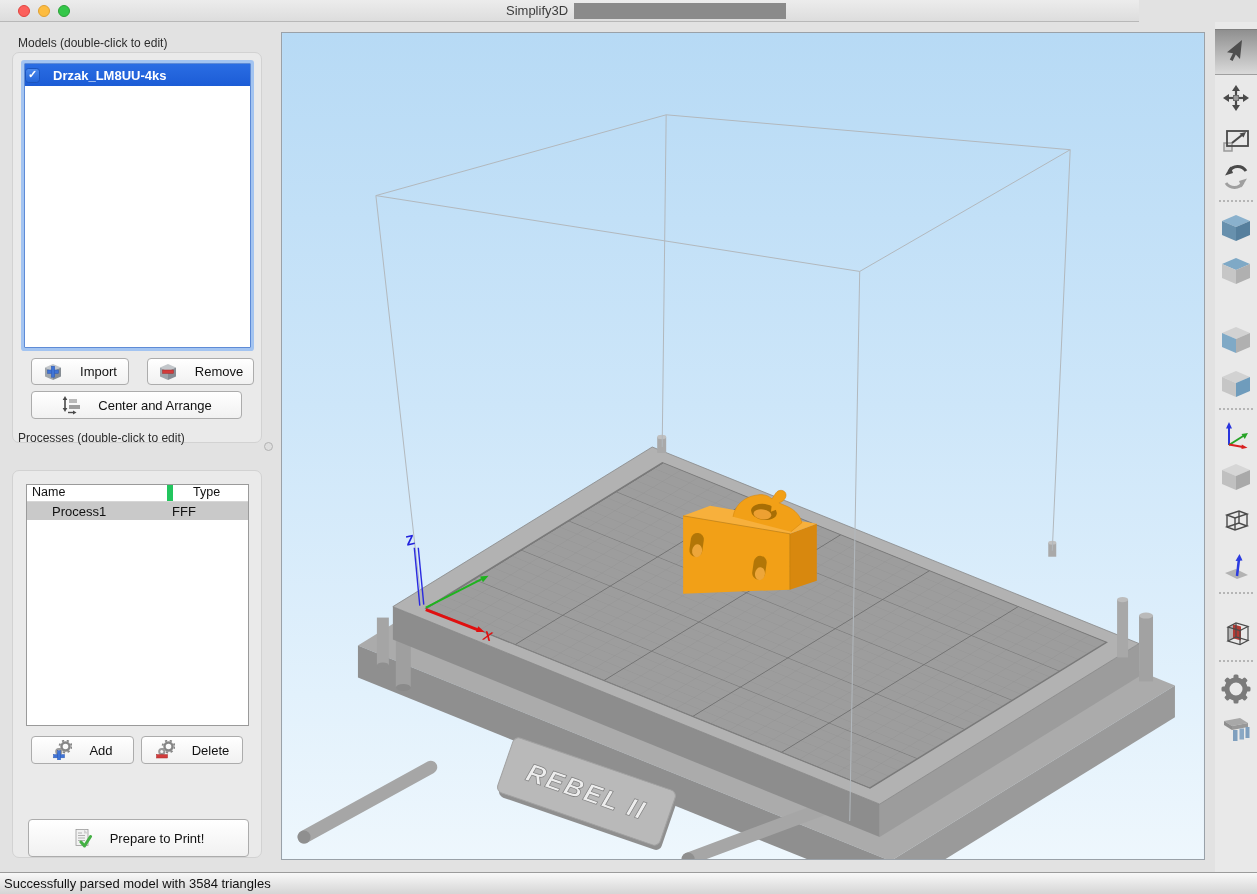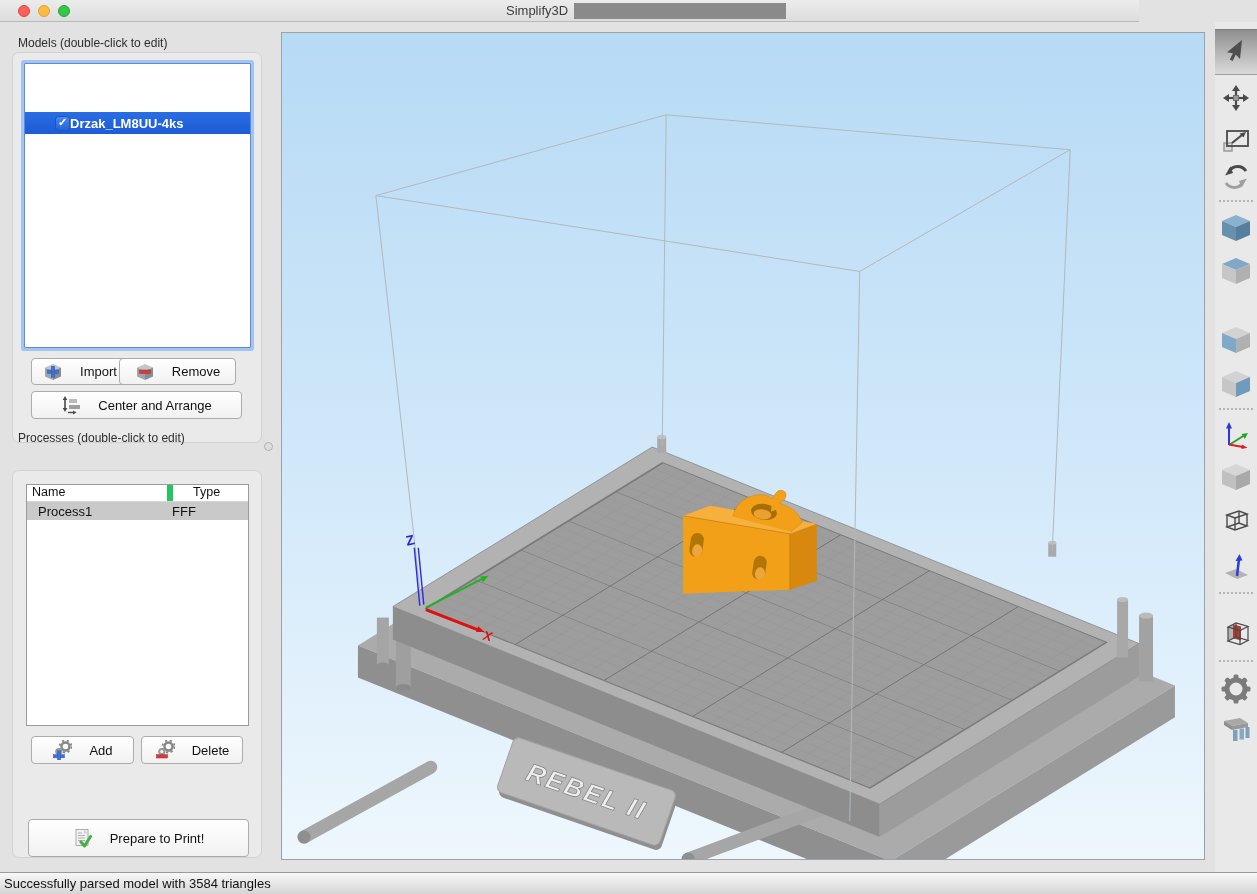--- a/index.html
+++ b/index.html
@@ -20,38 +20,38 @@
   
   .panel-label { position:absolute; font-size:12px; color:#2d2d2d; }
   .panel { position:absolute; left:12px; width:250px; background:#eaeaea;
            border:1px solid #d2d2d2; border-radius:7px; }
   #models-panel    { top:52px;  height:391px; }
   #processes-panel { top:470px; height:388px; }
 
   .listbox { position:absolute; left:11px; top:10px; width:227px; height:285px; background:#fff;
     border:1px solid #5e8bd6; box-shadow:0 0 0 3px #a3c4f1; border-radius:1px; overflow:hidden; }
   .list-row { height:22px; background:linear-gradient(#2a6de3,#1c5cd6); display:flex; align-items:center;
-    padding-left:30px; color:#fff; font-size:13px; font-weight:bold;margin-top:48px; }
+    gap:13px; color:#fff; font-size:13px; font-weight:bold; }
   .checkbox { width:15px; height:15px; border-radius:3.5px; border:1px solid #1c55bd;
     background:linear-gradient(#4a88ec,#2365da); position:relative; flex:0 0 auto; }
   .checkbox::after { content:"✓"; position:absolute; left:2px; top:-1px; color:#fff; font-size:11px; font-weight:bold; }
 
   .btn { position:absolute; display:flex; align-items:center; justify-content:center; gap:17px;
     font-size:13px; color:#111; background:linear-gradient(#ffffff,#f1f1f1);
     border:1px solid #acacac; border-radius:4px; cursor:default; }
   .btn svg { flex:0 0 auto; }
 
   
   .ptable { position:absolute; left:13px; top:13px; width:223px; height:242px; background:#fff;
     border:1px solid #9a9a9a; font-size:12.5px; overflow:hidden; }
   .ptable-header { height:17px; display:flex; border-bottom:1px solid #d6d6d6; color:#111; }
   .col-name { width:140px; padding-left:5px; }
   .col-type { flex:1; padding-left:20px; border-left:6px solid #22c55e; }
   .ptable-row { height:18px; display:flex; align-items:center; background:#c9c9c9; font-size:13px; color:#111; }
-  .ptable-row .cell-name { width:140px; padding-left:11px; }
+  .ptable-row .cell-name { width:140px; padding-left:25px; }
   .ptable-row .cell-type { flex:1; padding-left:5px; }
 
   .splitter-dot { position:absolute; left:264px; top:442px; width:9px; height:9px; border-radius:50%;
     background:#dedede; border:1px solid #b2b2b2; }
 
   
   #viewport { position:absolute; left:281px; top:32px; width:924px; height:828px;
     border:1px solid #9aa1a8; background:#cde6f9; }
 
   
@@ -91,21 +91,21 @@
     <svg width="20" height="20" viewBox="0 0 20 20">
       <polygon points="10,2 18,5.5 10,9 2,5.5" fill="#c2c6ca"></polygon>
       <polygon points="2,5.5 10,9 10,18 2,14.5" fill="#9fa5ab"></polygon>
       <polygon points="18,5.5 10,9 10,18 18,14.5" fill="#868d94"></polygon>
       <rect x="4.5" y="8" width="11" height="3.4" fill="#3f74d6" stroke="#2c57b0" stroke-width="0.5"></rect>
       <rect x="8.3" y="4.2" width="3.4" height="11" fill="#3f74d6" stroke="#2c57b0" stroke-width="0.5"></rect>
     </svg>
     <span>Import</span>
   </button>
 
-  <button class="btn" style="left:106px; top:305px; width:117px; height:27px;">
+  <button class="btn" style="left:134px; top:305px; width:107px; height:27px;">
     <svg width="20" height="20" viewBox="0 0 20 20">
       <polygon points="10,2 18,5.5 10,9 2,5.5" fill="#c2c6ca"></polygon>
       <polygon points="2,5.5 10,9 10,18 2,14.5" fill="#9fa5ab"></polygon>
       <polygon points="18,5.5 10,9 10,18 18,14.5" fill="#868d94"></polygon>
       <rect x="4.5" y="8" width="11" height="3.4" fill="#d23c3c" stroke="#a42a2a" stroke-width="0.5"></rect>
     </svg>
     <span>Remove</span>
   </button>
 
   <button class="btn" style="left:18px; top:338px; width:211px; height:28px;">

